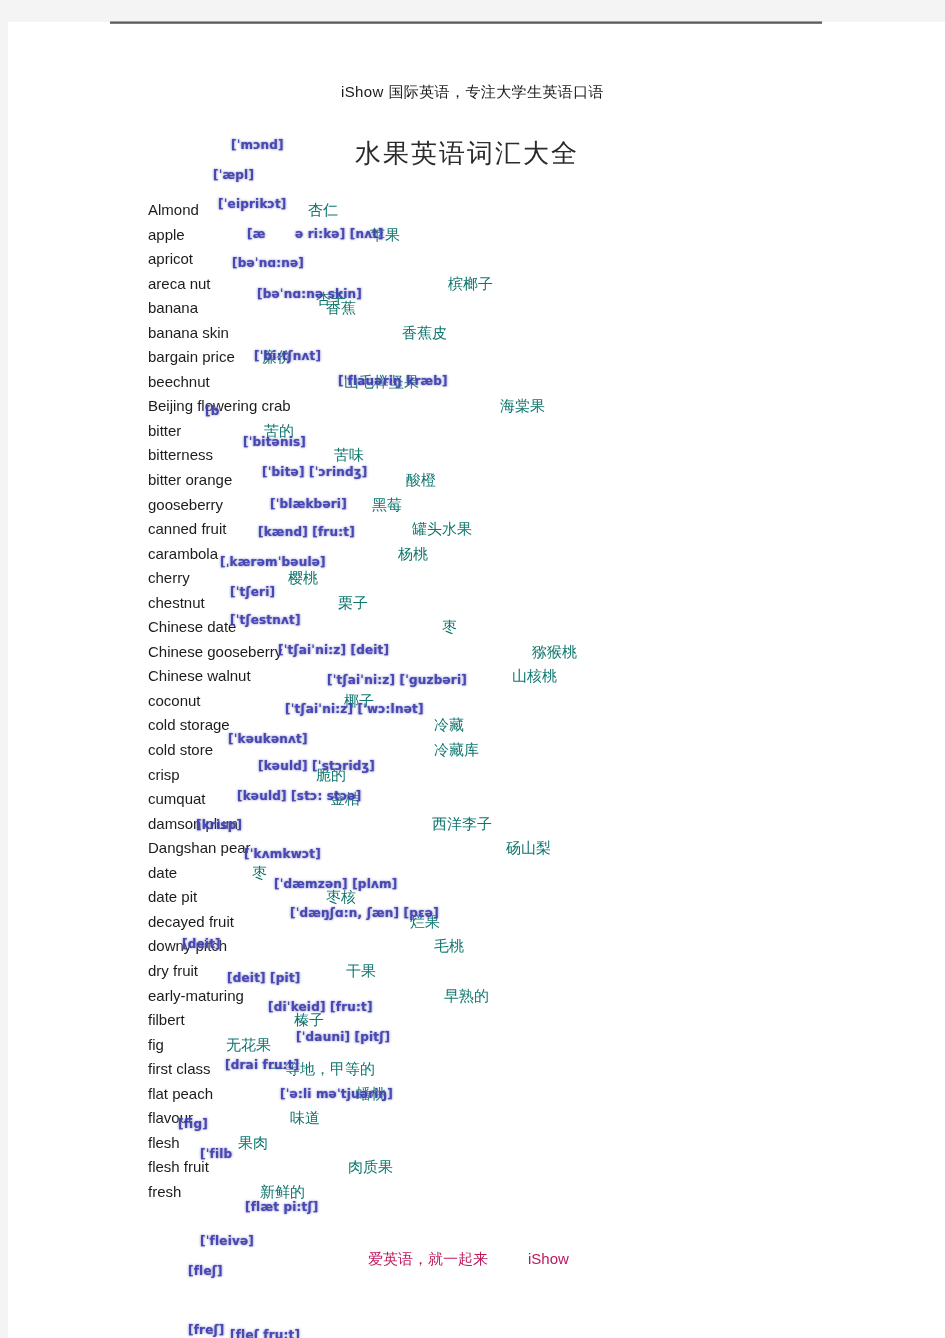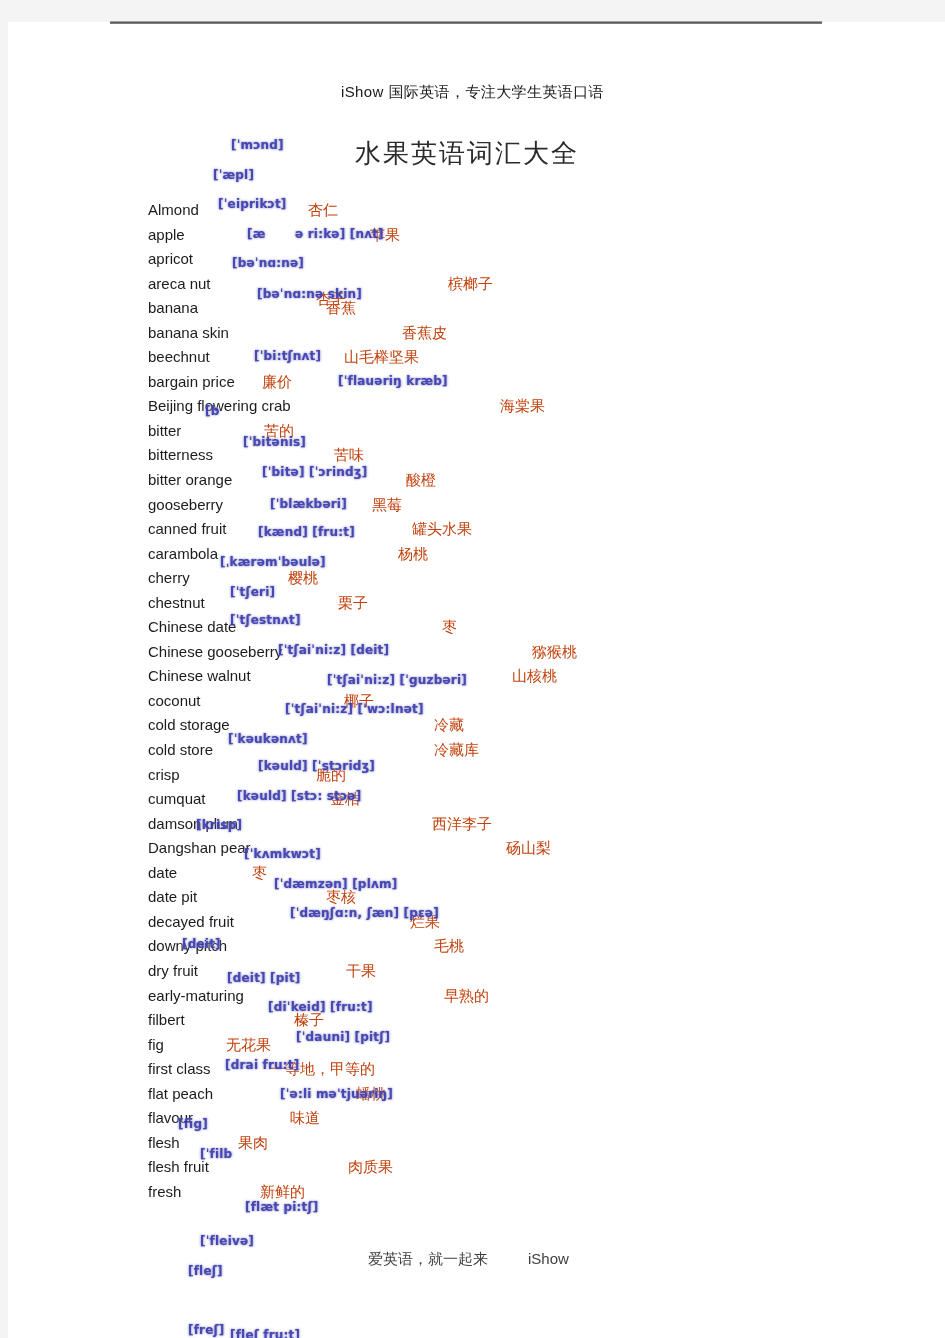--- a/index.html
+++ b/index.html
@@ -72,21 +72,21 @@
     white-space: nowrap;
   }
   .entry-term {
     position: absolute;
     left: 0;
     top: 1px;
   }
   .entry-zh {
     position: absolute;
     top: 1px;
-    color: #c2410c;
+    color: #0f766e;
   }
 
   
   #phonetic-layer {
     position: absolute;
     left: 0;
     top: 0;
     width: 945px;
     height: 1338px;
     pointer-events: none;
@@ -107,21 +107,21 @@
       -1px 0 2px rgba(140,140,200,0.4);
     opacity: 0.93;
   }
 
   
   #doc-footer {
     position: absolute;
     left: 368px;
     top: 1250px;
     font-size: 15px;
-    color: #404040;
+    color: #be185d;
     white-space: nowrap;
   }
   #doc-footer .footer-brand {
     margin-left: 40px;
   }
 </style>
 </head>
 <body>
 
 <div id="page-sheet"></div>
@@ -151,26 +151,26 @@
     </div>
     <div class="entry-row">
       <span class="entry-term">banana</span>
       <span class="entry-zh" style="left: 178px;">香蕉</span>
     </div>
     <div class="entry-row">
       <span class="entry-term">banana  skin</span>
       <span class="entry-zh" style="left: 254px;">香蕉皮</span>
     </div>
     <div class="entry-row">
+      <span class="entry-term">bargain  price</span>
+      <span class="entry-zh" style="left: 114px;">廉价</span>
+    </div>
+    <div class="entry-row">
       <span class="entry-term">beechnut</span>
       <span class="entry-zh" style="left: 196px;">山毛榉坚果</span>
-    </div>
-    <div class="entry-row">
-      <span class="entry-term">bargain  price</span>
-      <span class="entry-zh" style="left: 114px;">廉价</span>
     </div>
     <div class="entry-row">
       <span class="entry-term">Beijing  flowering  crab</span>
       <span class="entry-zh" style="left: 352px;">海棠果</span>
     </div>
     <div class="entry-row">
       <span class="entry-term">bitter</span>
       <span class="entry-zh" style="left: 116px;">苦的</span>
     </div>
     <div class="entry-row">

